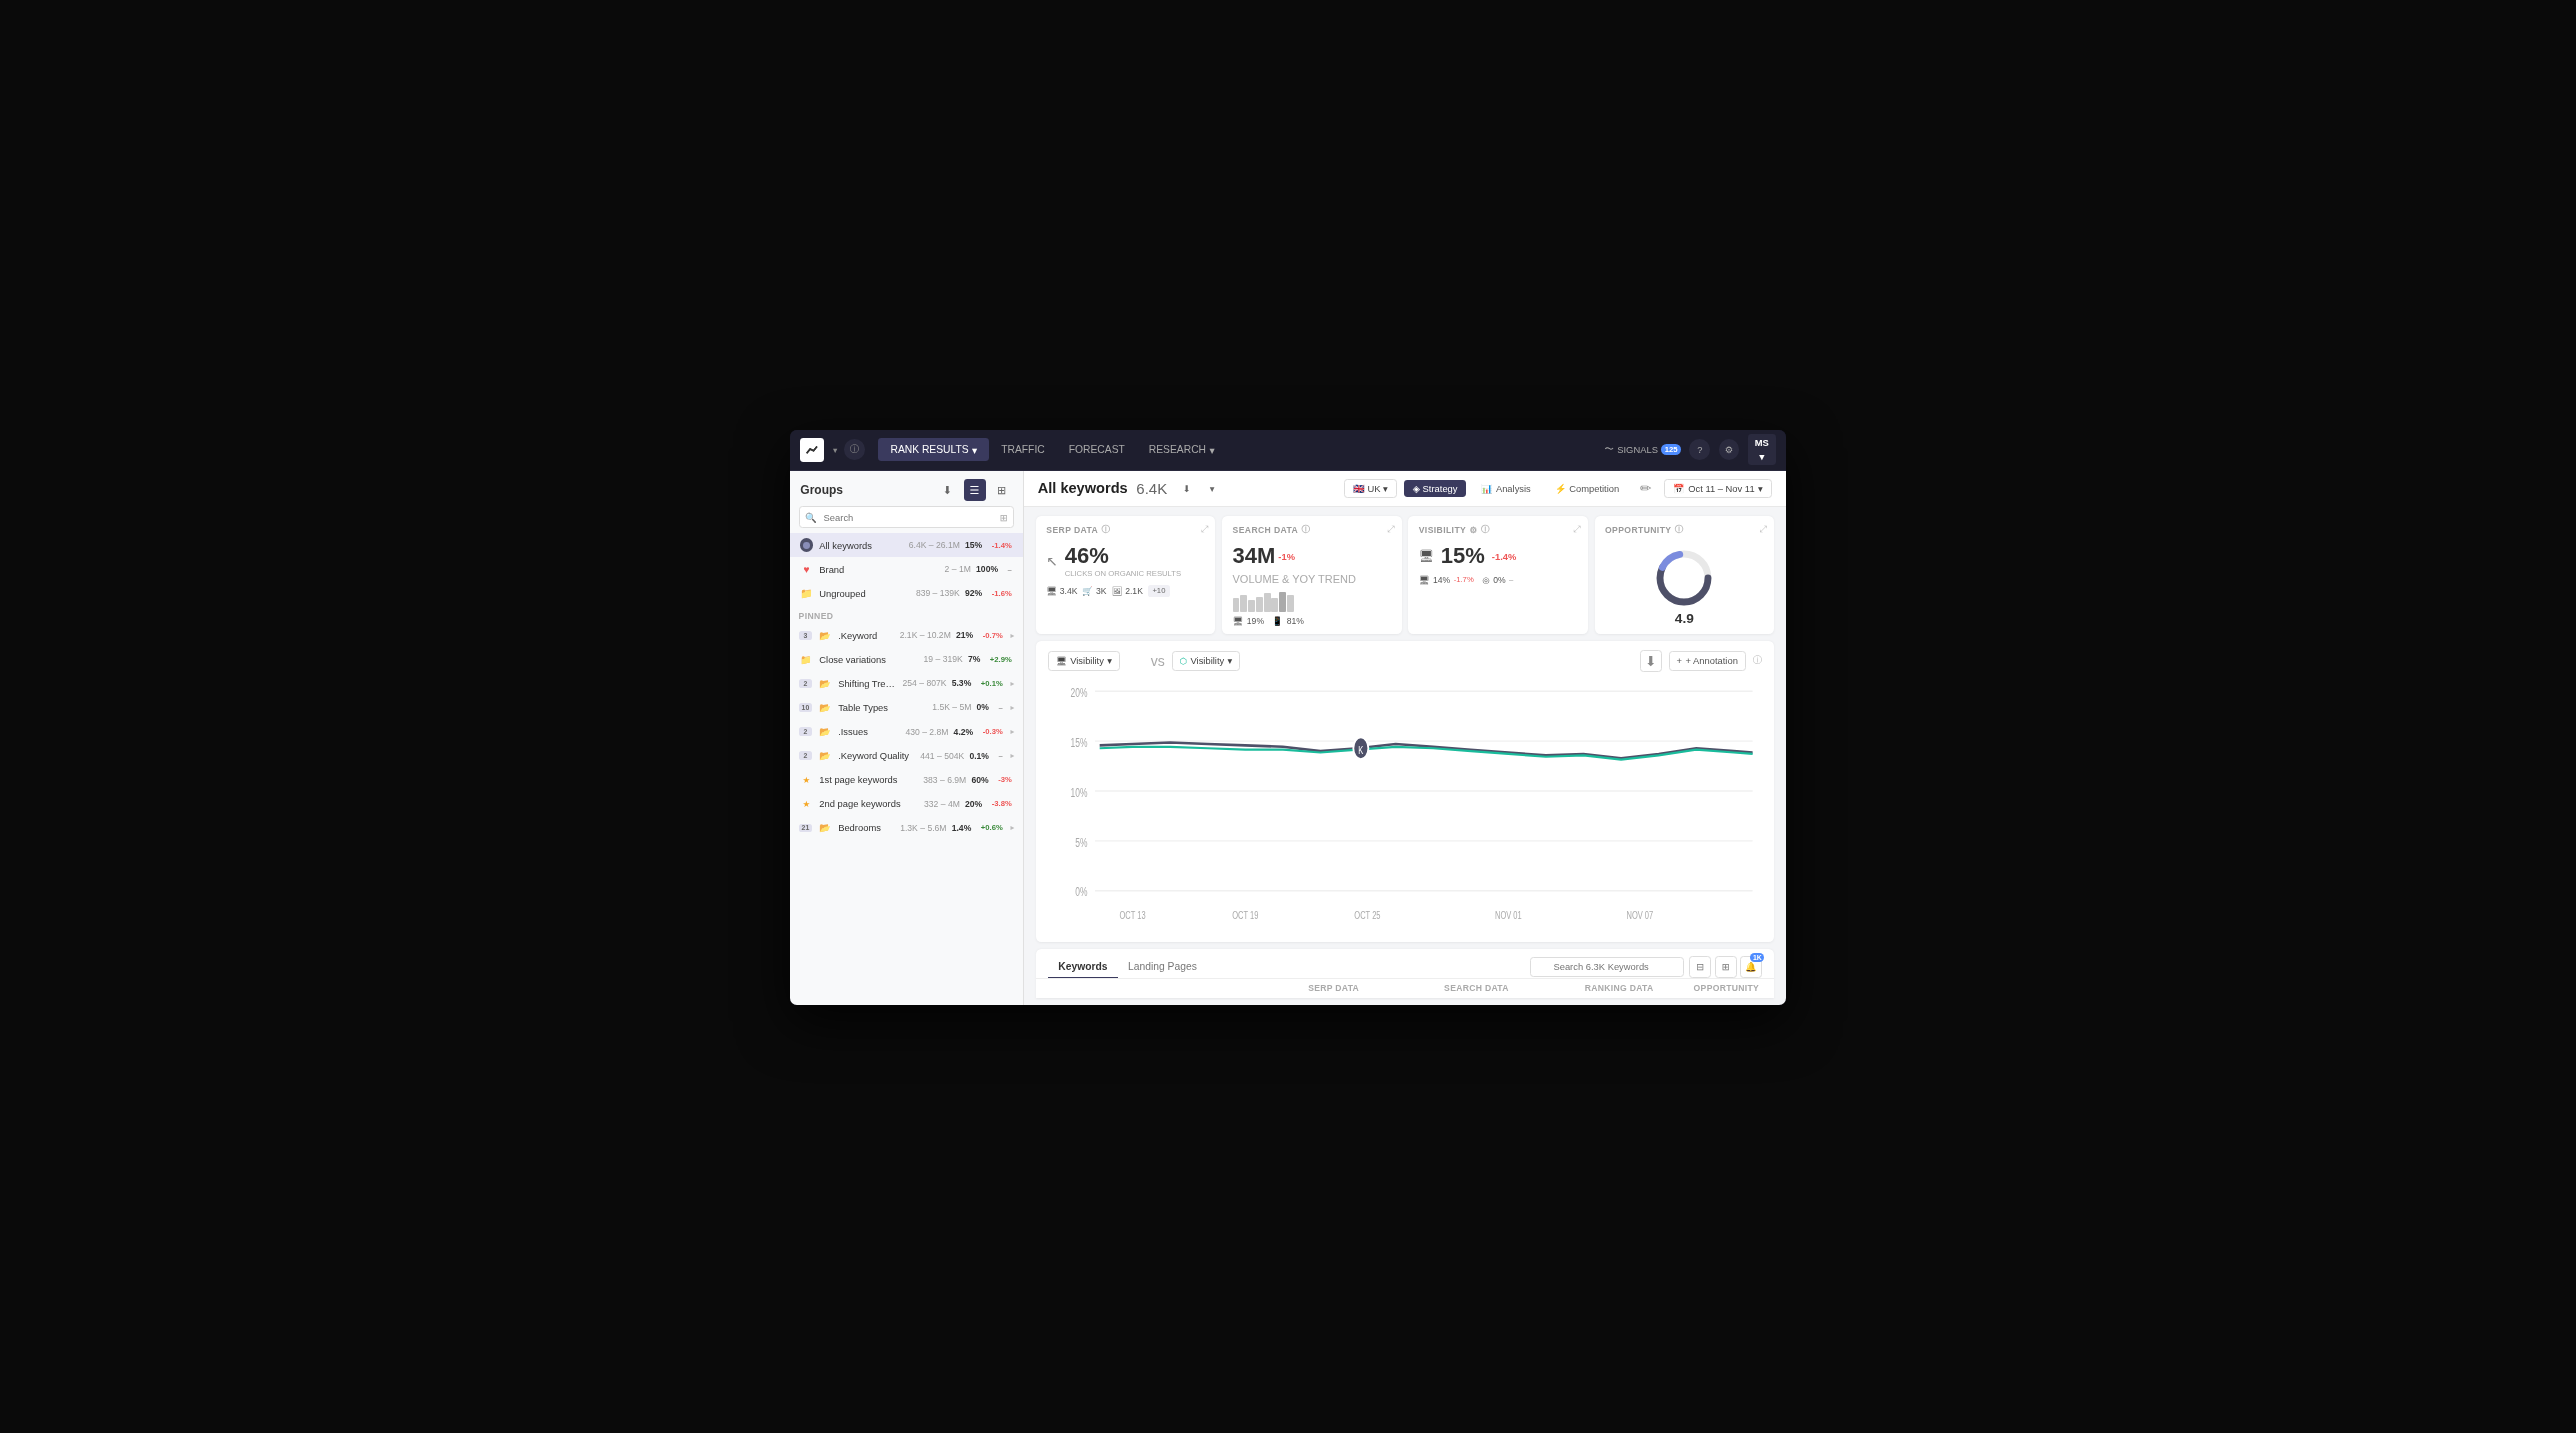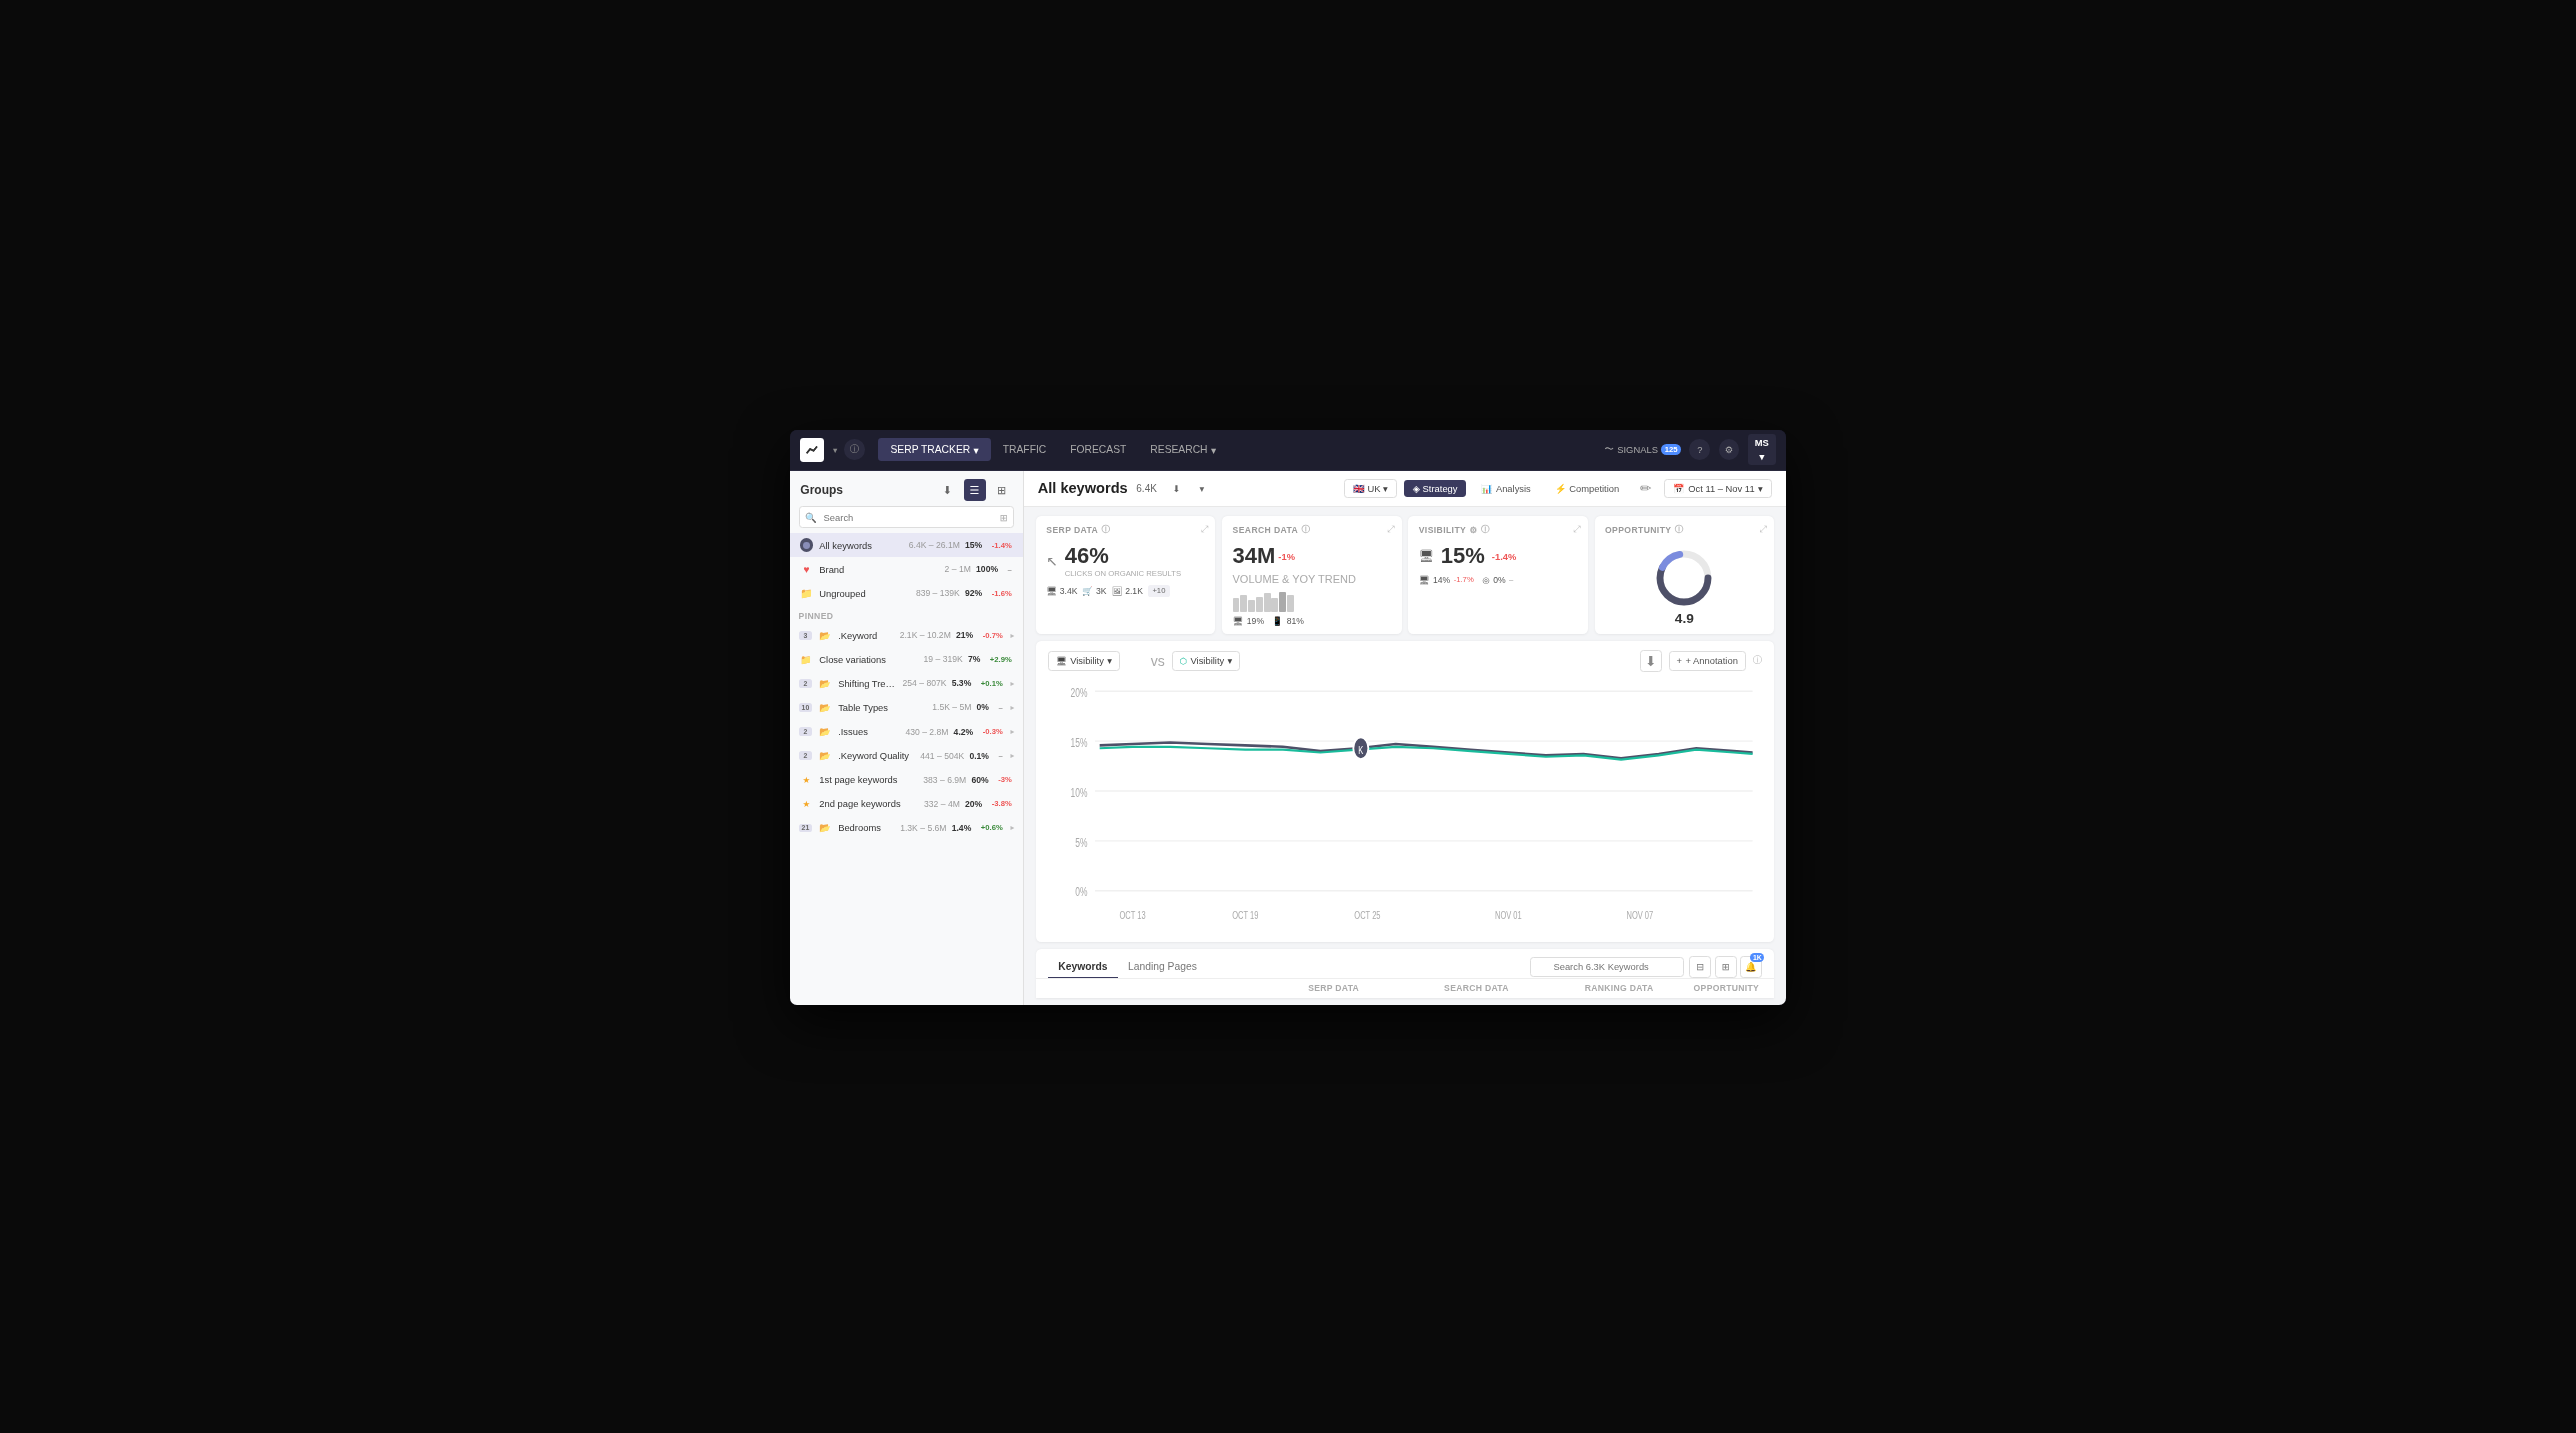--- a/index.html
+++ b/index.html
@@ -57,21 +57,21 @@
     .kw-change.neutral { color: #999; }
     .expand-arrow { color: #bbb; font-size: 7.7px; flex-shrink: 0; }
     
     .pinned-label { padding: 5.2px 8.6px 2.6px; font-size: 8.6px; font-weight: 700; color: #aaa; letter-spacing: 0.4px; }
     
     
     .content { flex: 1; background: #f4f5f7; display: flex; flex-direction: column; overflow: hidden; }
     
     .content-header { background: white; padding: 6.9px 13.7px; display: flex; align-items: center; gap: 8.6px; border-bottom: 0.9px solid #e8e8e8; flex-shrink: 0; }
     .page-title { font-size: 14.6px; font-weight: 700; color: #222; }
-    .kw-count-badge { font-size: 10px; color: #666; text-align: center; }
+    .kw-count-badge { font-size: 15px; color: #666; text-align: center; }
     .header-icons { display: flex; gap: 3.4px; align-items: center; }
     
     .header-right { margin-left: auto; display: flex; align-items: center; gap: 6.9px; }
     .region-btn { display: flex; align-items: center; gap: 2.6px; padding: 3.4px 8.6px; border: 0.9px solid #ddd; border-radius: 3.4px; font-size: 9.4px; color: #444; cursor: pointer; background: white; }
     .strategy-btn { display: flex; align-items: center; gap: 2.6px; padding: 3.4px 8.6px; background: #3a3a5e; border-radius: 3.4px; font-size: 9.4px; color: white; cursor: pointer; }
     .analysis-btn { display: flex; align-items: center; gap: 2.6px; padding: 3.4px 8.6px; border-radius: 3.4px; font-size: 9.4px; color: #555; cursor: pointer; }
     .competition-btn { display: flex; align-items: center; gap: 2.6px; padding: 3.4px 8.6px; border-radius: 3.4px; font-size: 9.4px; color: #555; cursor: pointer; }
     .edit-btn { width: 22px; height: 22px; display: flex; align-items: center; justify-content: center; border-radius: 3.4px; color: #888; cursor: pointer; }
     .date-btn { display: flex; align-items: center; gap: 3.4px; padding: 3.4px 8.6px; border: 0.9px solid #ddd; border-radius: 3.4px; font-size: 9.4px; color: #444; cursor: pointer; }
     
@@ -158,21 +158,21 @@
           <polyline points="2,12 6,7 10,9 14,4" stroke="#333" stroke-width="1.8" fill="none"></polyline>
           <polyline points="2,12 6,7 10,9 14,4" stroke="#333" stroke-width="1.8" fill="none"></polyline>
         </svg>
       </div>
       <span class="dropdown-arrow">▾</span>
     </div>
     <div class="info-btn">ⓘ</div>
 
     <div class="nav-tabs">
       <div class="nav-tab active">
-        <span>SERP TRACKER</span>
+        <span>RANK RESULTS</span>
         <span>▾</span>
       </div>
       <div class="nav-tab">
         <span>TRAFFIC</span>
       </div>
       <div class="nav-tab">
         <span>FORECAST</span>
       </div>
       <div class="nav-tab">
         <span>RESEARCH</span>

